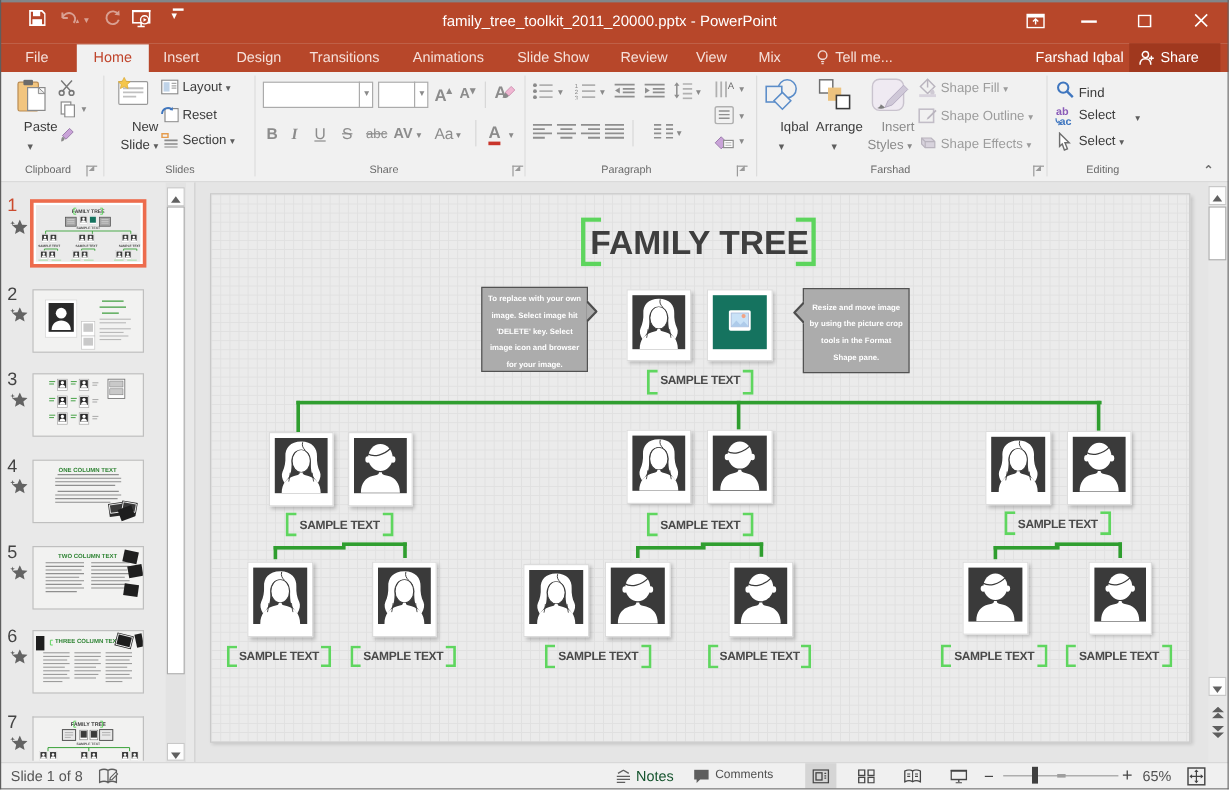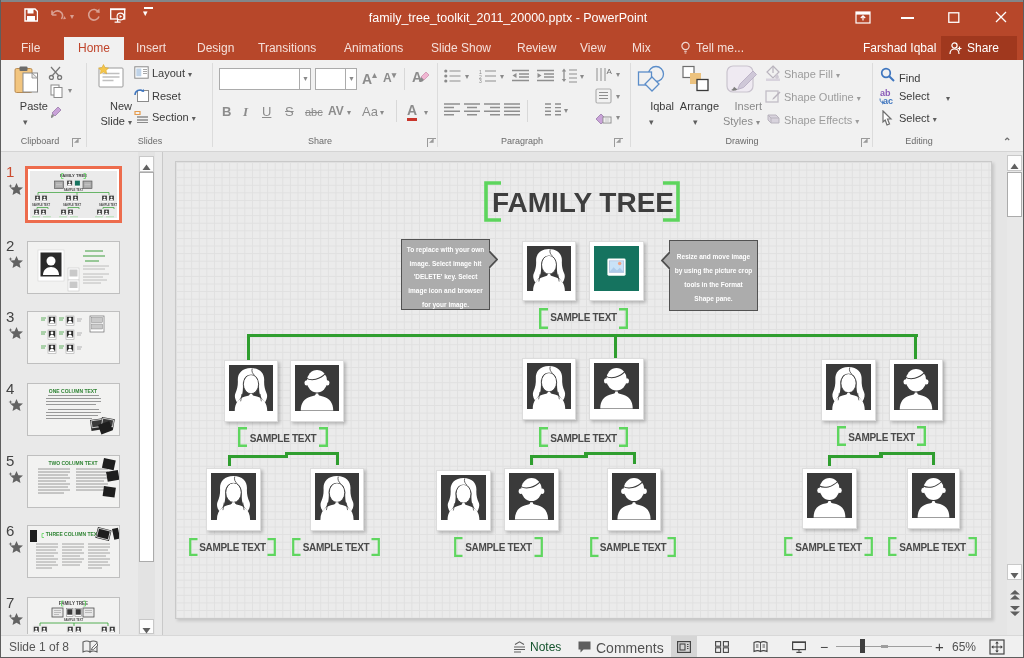--- a/index.html
+++ b/index.html
@@ -318,21 +318,21 @@
   <svg class="abs" style="left:765px;top:89px" width="16" height="15" viewBox="0 0 16 15">
     <rect x="1" y="2" width="12" height="11" fill="none" stroke="#C2BDC7" stroke-width="1.3"></rect>
     <path d="M8 9 L14.5 2.5 l1 1 L9 10 l-1.8.8 z" fill="#B9B4BE"></path>
   </svg>
   <div class="btnlabel" style="left:784px;top:91px;text-align:left;color:#9C9C9C">Shape Outline <span style="font-size:8px">▾</span></div>
   <svg class="abs" style="left:765px;top:112px" width="16" height="14" viewBox="0 0 16 14">
     <path d="M3 3 h8 l3 3 v5 h-8 l-3 -3 z" fill="#D8D3DD" stroke="#B9B4BE" stroke-width="1"></path>
     <path d="M3 3 l3 3 h8 M6 6 v5" fill="none" stroke="#B9B4BE" stroke-width="1"></path>
   </svg>
   <div class="btnlabel" style="left:784px;top:114px;text-align:left;color:#9C9C9C">Shape Effects <span style="font-size:8px">▾</span></div>
-  <div class="glabel" style="left:712px;width:60px">Drawing</div>
+  <div class="glabel" style="left:712px;width:60px">Farshad</div>
   <div class="dlg" style="left:861px"></div>
   <div class="gsep" style="left:872px"></div>
 
   <svg class="abs" style="left:880px;top:67px" width="15" height="15" viewBox="0 0 15 15">
     <circle cx="6" cy="6" r="4.3" fill="none" stroke="#3F76BF" stroke-width="1.7"></circle>
     <path d="M9.2 9.2 L14 14" stroke="#3F76BF" stroke-width="2"></path>
   </svg>
   <div class="btnlabel" style="left:899px;top:72px;text-align:center">Find</div>
   <svg class="abs" style="left:878px;top:88px" width="19" height="17" viewBox="0 0 19 17">
     <text x="2" y="8" font-size="9" font-weight="bold" fill="#8A5BB8" font-family="Liberation Sans">ab</text>
@@ -786,21 +786,21 @@
 </svg>
 
 <svg class="abs" style="left:513px;top:641px" width="13" height="12" viewBox="0 0 13 12">
   <path d="M2 3.5 L6.5 0.8 L11 3.5" fill="none" stroke="#5E5E5E" stroke-width="1.1"></path>
   <path d="M1 6 h11 M1 8.5 h11 M1 11 h7" stroke="#5E5E5E" stroke-width="1.2"></path>
 </svg>
 <div class="abs" style="left:530px;top:640px;font-size:12px;color:#14532d">Notes</div>
 <svg class="abs" style="left:578px;top:641px" width="13" height="12" viewBox="0 0 13 12">
   <path d="M0.5 0.5 h12 v8 h-7 l-3 3 v-3 h-2 z" fill="#5E5E5E"></path>
 </svg>
-<div class="abs" style="left:596px;top:640px;font-size:14px;color:#515151">Comments</div>
+<div class="abs" style="left:596px;top:640px;font-size:10px;color:#515151">Comments</div>
 
 <div class="abs" style="left:671px;top:636px;width:26px;height:21px;background:#D5D5D5"></div>
 <svg class="abs" style="left:677px;top:641px" width="14" height="12" viewBox="0 0 14 12">
   <rect x="0.6" y="0.6" width="12.8" height="10.8" fill="none" stroke="#454545" stroke-width="1.2"></rect>
   <rect x="3" y="3" width="5" height="6" fill="none" stroke="#454545" stroke-width="1.1"></rect>
   <path d="M10 3.5 h1.5 M10 5.5 h1.5 M10 7.5 h1.5" stroke="#454545" stroke-width="1"></path>
 </svg>
 <svg class="abs" style="left:715px;top:641px" width="14" height="12" viewBox="0 0 14 12">
   <rect x="0.6" y="0.6" width="5" height="4.6" fill="none" stroke="#454545" stroke-width="1.1"></rect>
   <rect x="8.4" y="0.6" width="5" height="4.6" fill="none" stroke="#454545" stroke-width="1.1"></rect>

